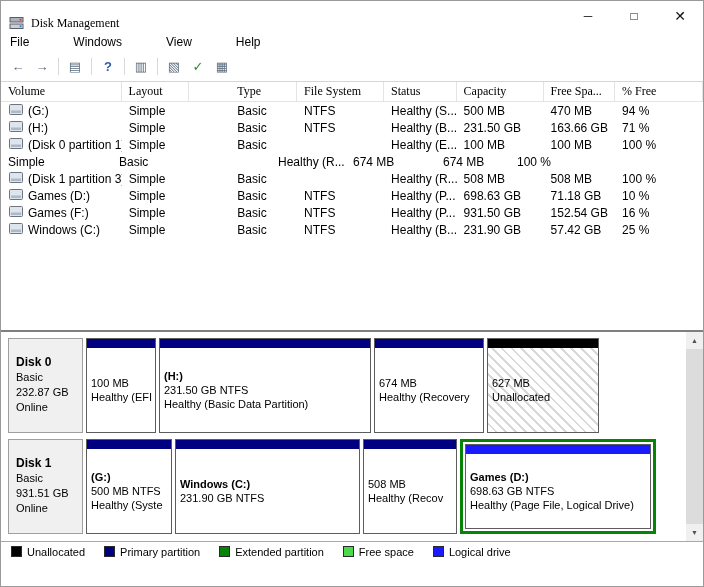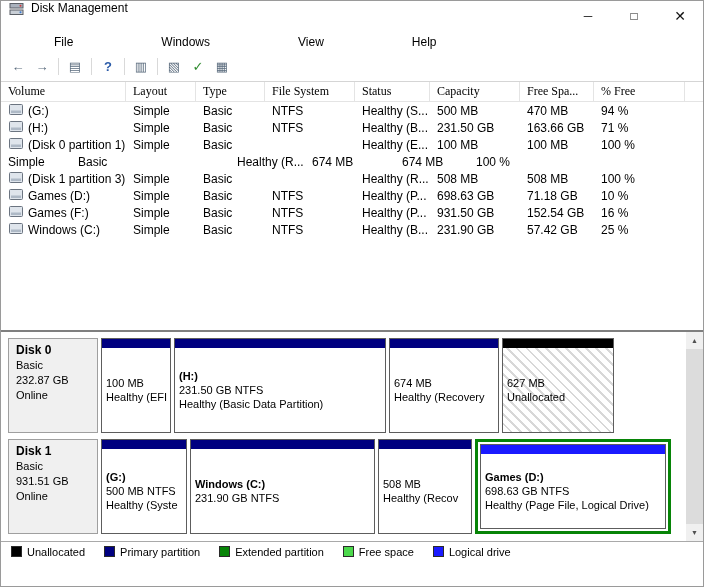--- a/index.html
+++ b/index.html
@@ -1,61 +1,61 @@
 <!DOCTYPE html>
 <html><head>
 <meta charset="utf-8">
 <style>
   * { margin:0; padding:0; box-sizing:border-box; }
   body { margin:0; background:#cfcfcf; font-family:"Liberation Sans", sans-serif; }
   .window { width:704px; height:587px; background:#fff; border:1px solid #9a9a9a;
             display:flex; flex-direction:column; position:relative; overflow:hidden; }
 
   
-  .titlebar { height:30px; flex:0 0 auto; display:flex; align-items:flex-start; background:#fff; }
+  .titlebar { height:30px; flex:0 0 auto; display:flex; align-items:flex-end; background:#fff;font-family:Liberation Serif, serif; }
   .app-icon { margin:0 6px 0 8px; display:flex; }
   .title { font-size:12px; color:#000; }
   .caption { margin-left:auto; display:flex; height:100%; }
   .cap { width:46px; height:100%; display:flex; align-items:center; justify-content:center;
          font-size:12px; color:#111; cursor:default; }
   .cap.close { font-size:14px; }
 
   
   .menubar { height:21px; flex:0 0 auto; display:flex; align-items:center; font-size:12px; }
-  .menu-item { padding:0 22px; height:100%; display:flex; align-items:center;margin-left:44px; }
+  .menu-item { padding:0 22px; height:100%; display:flex; align-items:center; }
   .menu-item:first-child { padding-left:9px; }
 
   
   .toolbar { height:30px; flex:0 0 auto; display:flex; align-items:center; padding-left:5px;
              border-bottom:1px solid #d5d5d5; }
   .tb-icon { width:24px; height:22px; display:flex; align-items:center; justify-content:center;
              font-size:13px; color:#5a6b7d; }
   .tb-icon.help { color:#2b5ba8; font-weight:bold; }
   .tb-icon.check { color:#2e8b2e; }
   .tb-sep { width:1px; height:17px; background:#d9d9d9; margin:0 4px; }
 
   
   .listpane { height:248px; flex:0 0 auto; font-size:12px; overflow:hidden; }
   .lv-header { display:flex; height:20px; border-bottom:1px solid #e4e4e4;font-family:Liberation Serif, serif; }
   .hcell { padding:0 4px 0 7px; border-right:1px solid #e4e4e4; display:flex; align-items:center;
            white-space:nowrap; overflow:hidden; color:#000; }
   .lv-row { display:flex; height:17px; align-items:center; }
   .cell { padding:0 4px 0 7px; white-space:nowrap; overflow:hidden; }
-  .c0 { width:125px; } .c1 { width:70px; } .c2 { width:69px; } .c3 { width:90px; }
+  .c0 { width:125px; } .c1 { width:70px; } .c2 { width:69px;margin-left:41px; } .c3 { width:90px; }
   .c4 { width:75px; } .c5 { width:90px; } .c6 { width:74px; } .c7 { width:91px; }
   .volcell { display:flex; align-items:center; gap:5px; padding-left:8px; }
 
   .splitter { height:2px; background:#7f7f7f; flex:0 0 auto; }
 
   
   .diskpane { height:209px; flex:0 0 auto; position:relative; background:#fff; }
   .disk-content { position:absolute; left:0; top:0; right:17px; bottom:0; padding:6px 2px 0 7px; overflow:hidden; }
   .disk-row { display:flex; height:95px; margin-bottom:6px; }
-  .disk-label { width:90px; flex:0 0 auto; border:1px solid #9f9f9f; background:#f0f0f0;
-                padding:4px 0 0 7px; font-size:11px; line-height:15px; }
+  .disk-label { width:75px; flex:0 0 auto; border:1px solid #9f9f9f; background:#f0f0f0;
+                padding:16px 0 0 7px; font-size:11px; line-height:15px; }
   .disk-label .dname { font-weight:bold; font-size:12px; }
   .parts { flex:1; display:flex; gap:3px; margin-left:3px; }
   .part { border:1px solid #5d5d5d; display:flex; flex-direction:column; background:#fff; flex:0 0 auto; }
   .strip { height:9px; flex:0 0 auto; }
   .pbody { flex:1; display:flex; flex-direction:column; justify-content:center;
            padding:0 2px 0 4px; font-size:11px; line-height:14px; overflow:hidden; white-space:nowrap; }
   .plabel { font-weight:bold; }
   .part.unalloc .pbody { background:repeating-linear-gradient(45deg,#ffffff 0px,#ffffff 5px,#d8d8d8 5px,#d8d8d8 7px); }
   .extframe { border:3px solid #078407; padding:2px; display:flex; flex:0 0 auto; background:#fff; }
   .extframe .part { flex:1; border:1px solid #5d5d5d; }

